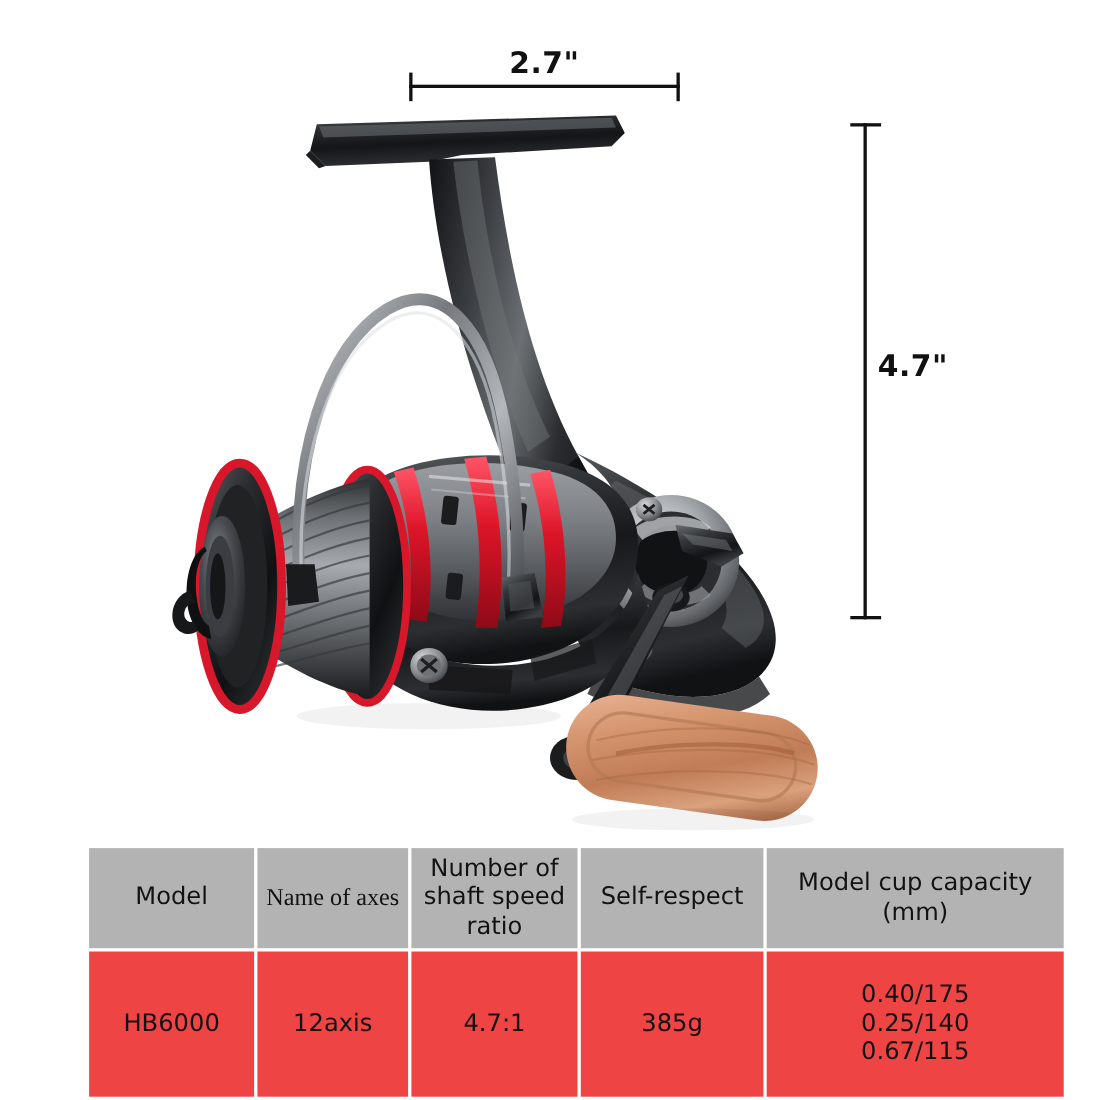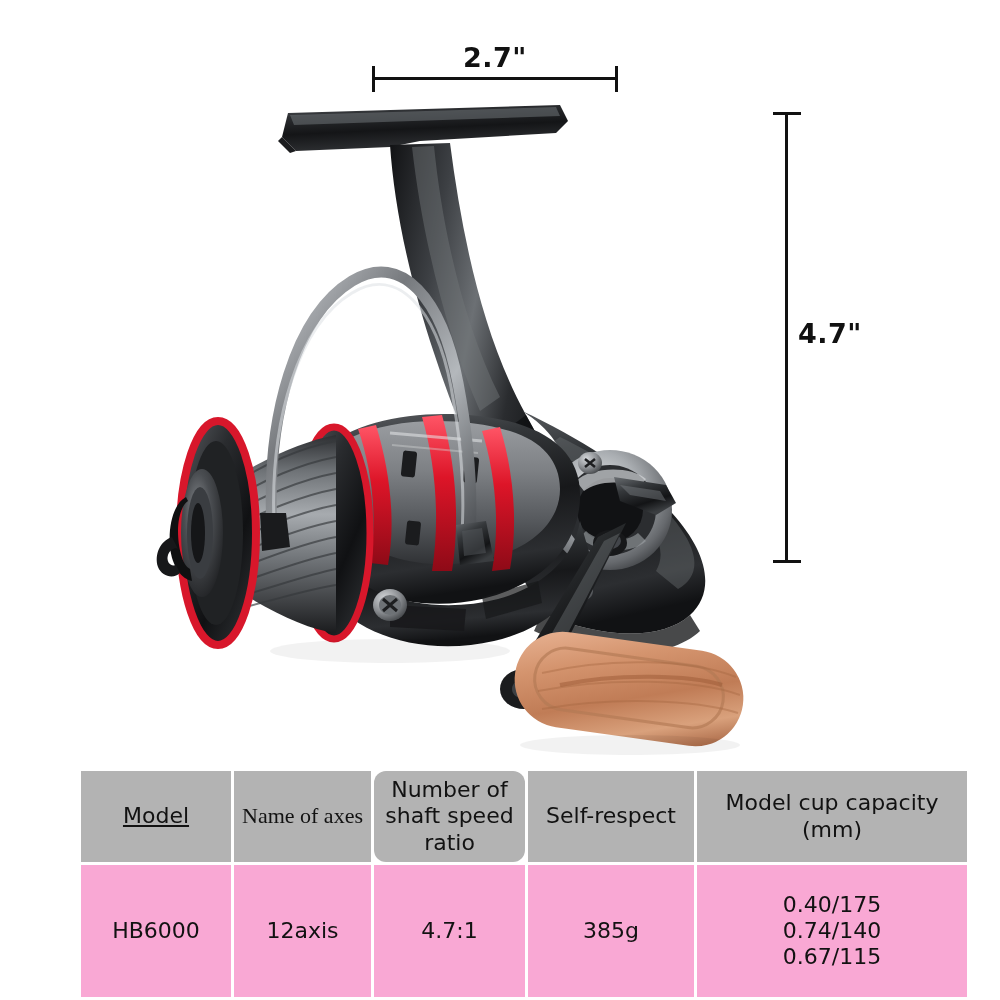--- a/index.html
+++ b/index.html
@@ -90,27 +90,27 @@
     color: #121212;
     padding: 6px 4px;
     line-height: 1.2;
   }
   #spec-table thead th {
     background: #b3b3b3;
     height: 78px;
     font-size: 22px;
   }
   #spec-table tbody td {
-    background: #f9a8d4;
+    background: #ef4444;
     height: 120px;
     font-size: 22px;
   }
-  .col-model    { width: 142px; text-decoration: underline; }
+  .col-model    { width: 142px; }
   .col-axes     { width: 129px; font-family: Liberation Serif, serif; }
-  .col-ratio    { width: 143px; border-radius: 12px; }
+  .col-ratio    { width: 143px; }
   .col-weight   { width: 158px; margin-top: 20px; }
   .col-capacity { width: 262px; }
   .cap-line { display: block; }
 </style>
 </head>
 <body>
 
 <div id="stage">
 
   <div id="dim-width-label" class="dim-label">2.7"</div>
@@ -407,20 +407,20 @@
       </tr>
     </thead>
     <tbody>
       <tr>
         <td>HB6000</td>
         <td>12axis</td>
         <td>4.7:1</td>
         <td>385g</td>
         <td>
           <span class="cap-line">0.40/175</span>
-          <span class="cap-line">0.74/140</span>
+          <span class="cap-line">0.25/140</span>
           <span class="cap-line">0.67/115</span>
         </td>
       </tr>
     </tbody>
   </table>
 
 </div>
 
 </body></html>

